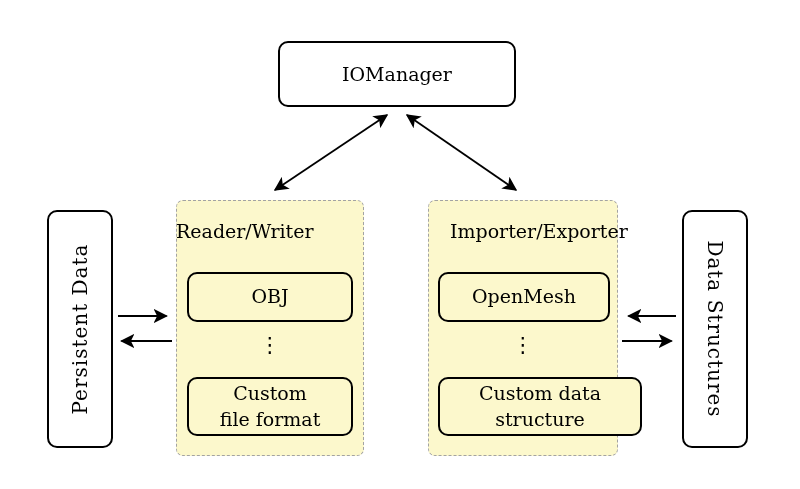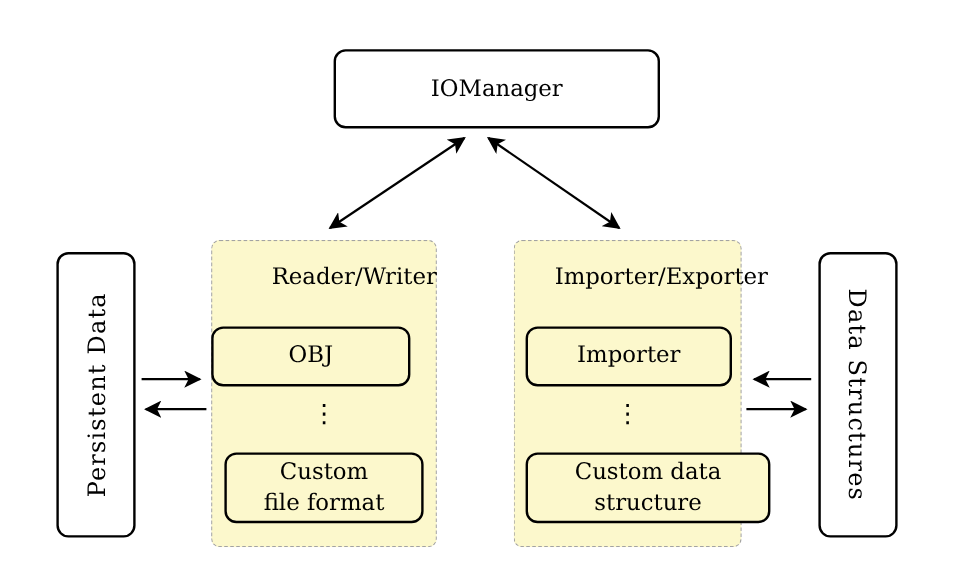--- a/index.html
+++ b/index.html
@@ -41,21 +41,21 @@
   .group {
     position: absolute;
     background: var(--group-fill);
     border: 1.6px dashed var(--group-border);
     border-radius: 7px;
     box-sizing: border-box;
   }
   .group-label {
     position: absolute;
     font-size: 19px;
-    text-align: right;
+    text-align: left;
     white-space: nowrap;
   }
   .inner {
     background: var(--group-fill);
     white-space: pre-line;
     text-align: center;
     line-height: 1.35;
   }
   .dots {
     position: absolute;
@@ -93,47 +93,47 @@
       </marker>
     </defs>
     <line x1="387" y1="115" x2="275" y2="190" marker-start="url(#ahr)" marker-end="url(#ah)"></line>
     <line x1="407" y1="115" x2="516" y2="190" marker-start="url(#ahr)" marker-end="url(#ah)"></line>
     <line x1="118" y1="316" x2="166.5" y2="316" marker-end="url(#ah)"></line>
     <line x1="172" y1="341" x2="121.5" y2="341" marker-end="url(#ah)"></line>
     <line x1="676" y1="316" x2="628.5" y2="316" marker-end="url(#ah)"></line>
     <line x1="622" y1="341" x2="671.5" y2="341" marker-end="url(#ah)"></line>
   </svg>
 
-  <div class="box" style="left:278px; top:41px; width:272px; height:66px;">
+  <div class="box" style="left:278px; top:41px; width:238px; height:66px;">
     <span>IOManager</span>
   </div>
 
   <div class="box side-box" style="left:47px; top:210px; width:66px; height:238px;">
     <span class="vtext-ccw">Persistent Data</span>
   </div>
 
   <div class="box side-box" style="left:682px; top:210px; width:66px; height:238px;">
     <span class="vtext-cw">Data Structures</span>
   </div>
 
   <div class="group" style="left:176px; top:200px; width:188px; height:256px;"></div>
   <div class="group-label" style="left:176px; top:220px; width:188px;">Reader/Writer</div>
-  <div class="box inner" style="left:176px; top:272px; width:166px; height:50px;">
+  <div class="box inner" style="left:187px; top:272px; width:166px; height:50px;">
     <span>OBJ</span>
   </div>
   <div class="dots" style="left:176px; top:335px; width:188px;">⋮</div>
   <div class="box inner" style="left:187px; top:377px; width:166px; height:59px;">
     <span>Custom
 file format</span>
   </div>
 
   <div class="group" style="left:428px; top:200px; width:190px; height:256px;"></div>
   <div class="group-label" style="left:428px; top:220px; width:190px;padding-left:22px;">Importer/Exporter</div>
   <div class="box inner" style="left:438px; top:272px; width:172px; height:50px;">
-    <span>Importer</span>
+    <span>OpenMesh</span>
   </div>
   <div class="dots" style="left:428px; top:335px; width:190px;">⋮</div>
   <div class="box inner" style="left:438px; top:377px; width:204px; height:59px;">
     <span>Custom data
 structure</span>
   </div>
 
 </div>
 
 </body></html>

